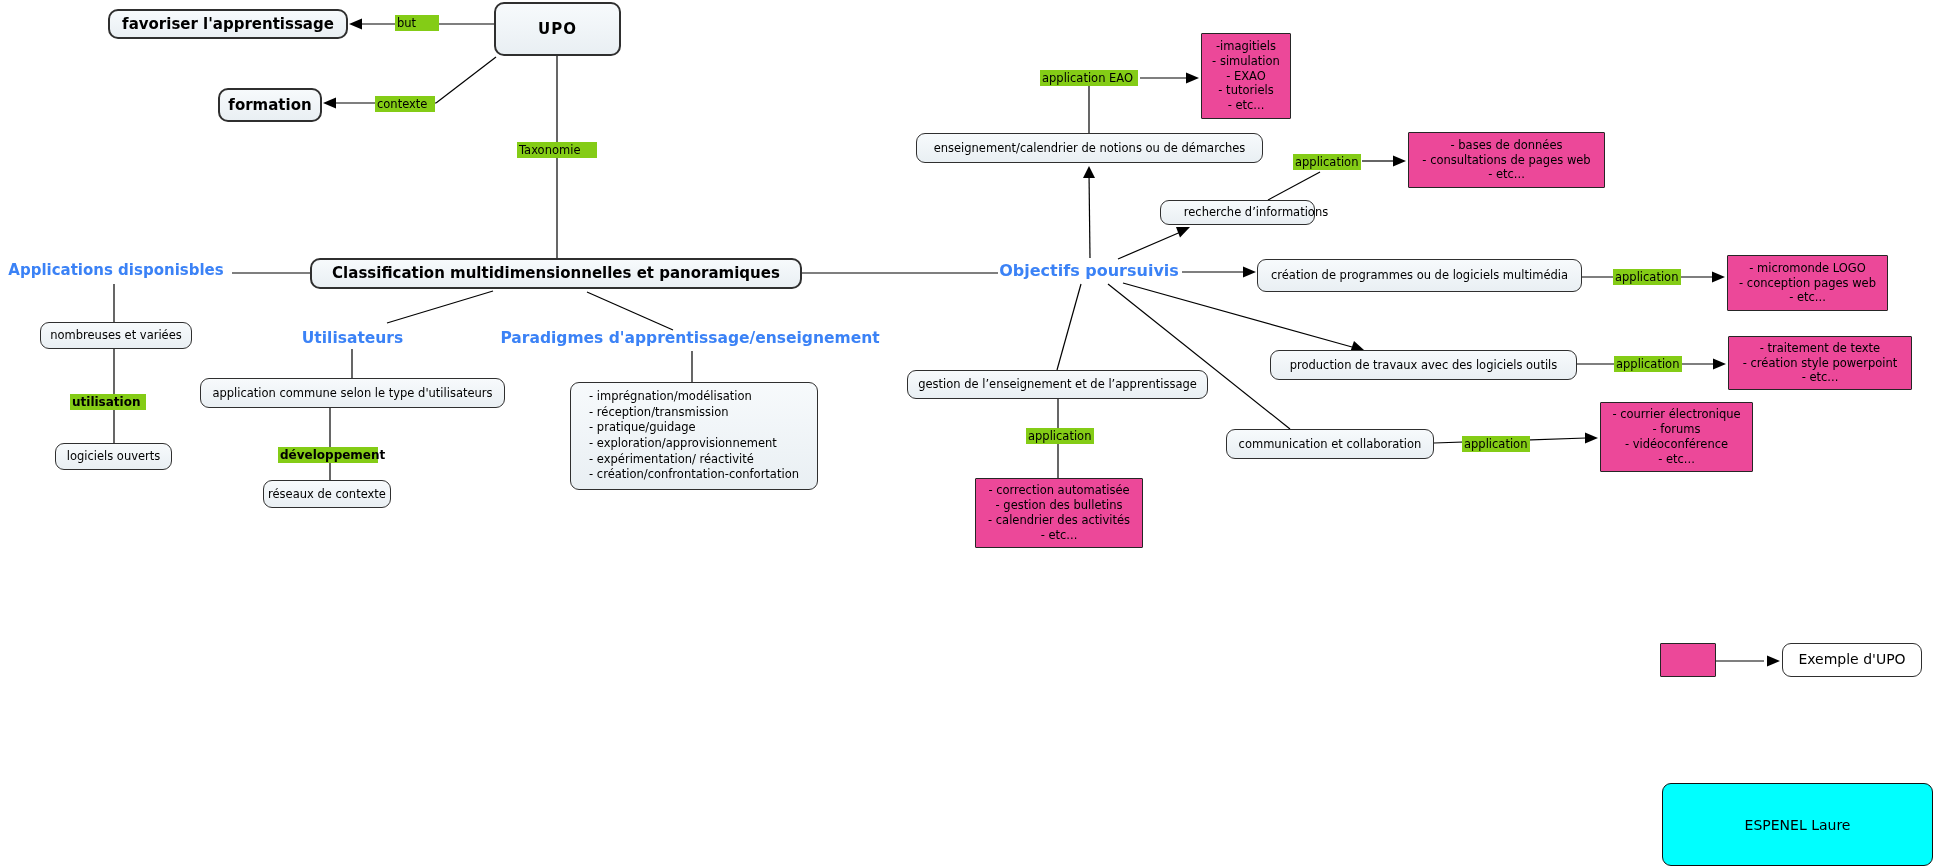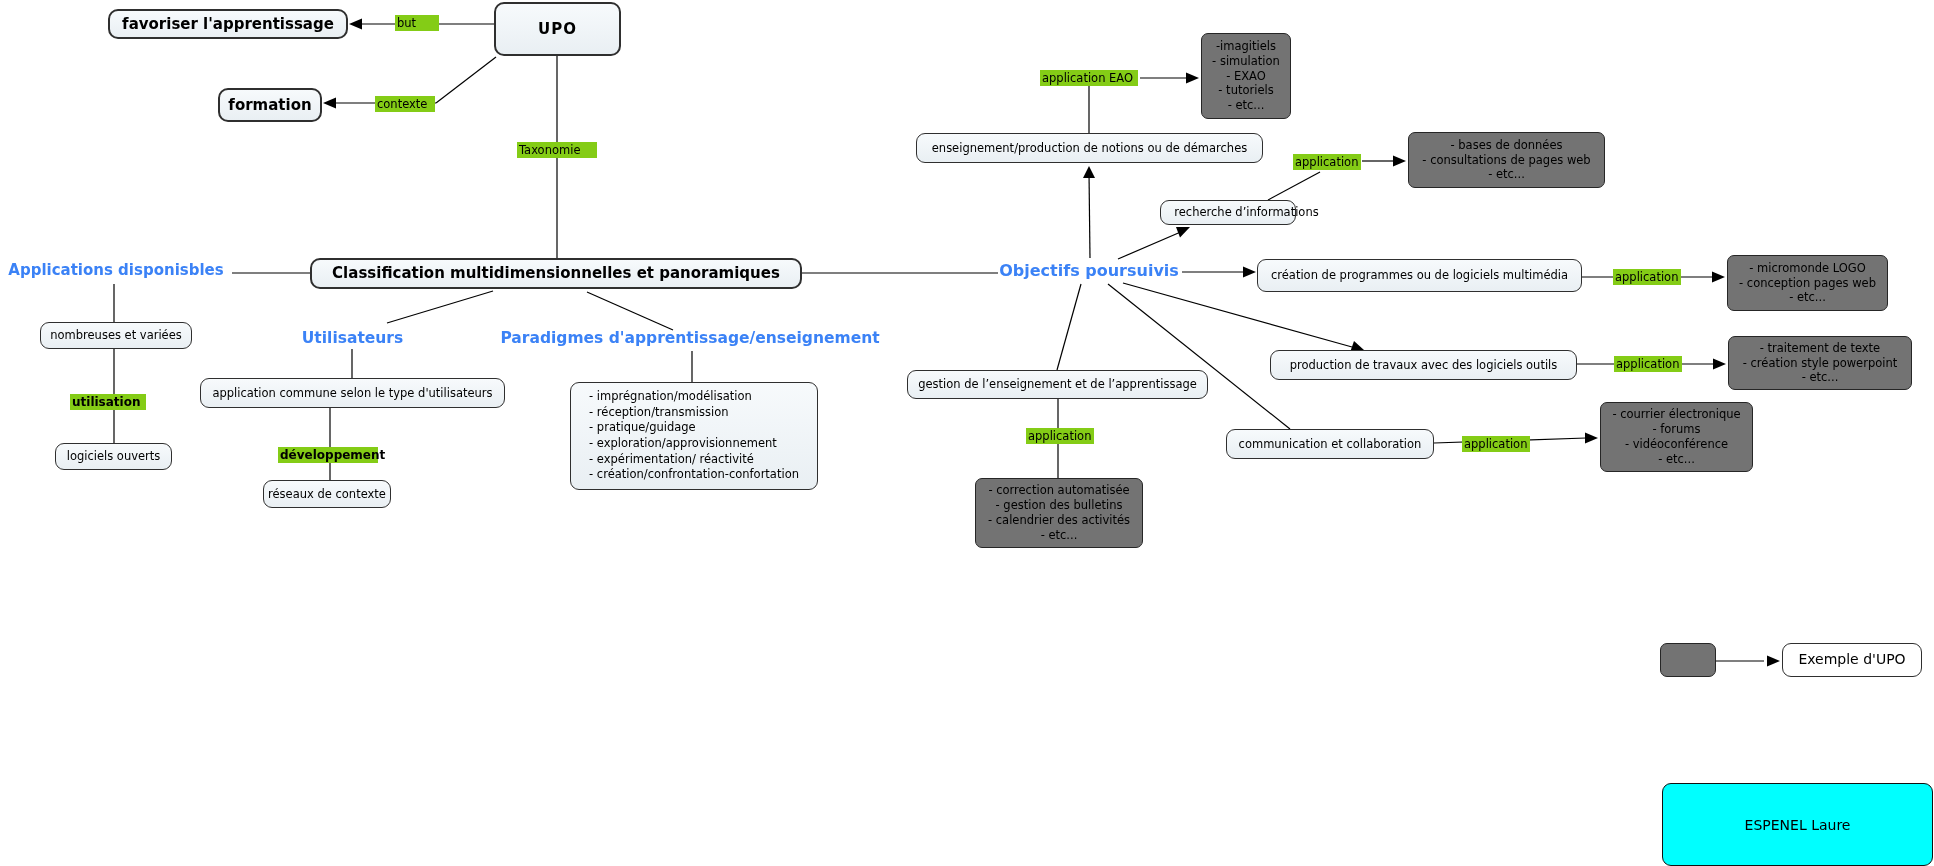--- a/index.html
+++ b/index.html
@@ -13,21 +13,21 @@
     display:flex;align-items:center;justify-content:center;text-align:left;
     background:linear-gradient(180deg,#f7fafc 0%,#e9eff3 100%);
     border:1.4px solid #2f2f2f;border-radius:9px;
     font-size:11.5px;line-height:1.25;white-space:nowrap;
   }
   .node.major{border-width:2px;font-weight:bold;font-size:15px;border-radius:10px;}
   .node.multi{white-space:pre-line;font-size:11.5px;line-height:1.35;}
   .purple{
     position:absolute;z-index:2;box-sizing:border-box;
     display:flex;align-items:center;justify-content:center;text-align:center;
-    background:#737373;border:1.4px solid #262626;border-radius:7px;
+    background:#ec4899;border:1.4px solid #262626;border-radius:1px;
     font-size:11.5px;line-height:1.3;white-space:pre-line;
   }
   .header{
     position:absolute;z-index:2;box-sizing:border-box;text-align:center;
     color:#3b82f6;font-weight:bold;font-size:15.5px;white-space:nowrap;
   }
   .linklabel{
     position:absolute;z-index:2;box-sizing:border-box;
     background:#84cc16;font-size:11.5px;white-space:nowrap;padding:1px 2px;
   }
@@ -122,22 +122,22 @@
   <div class="node" style="left:55px;top:443px;width:117px;height:27px;">logiciels ouverts</div>
   <div class="node" style="left:200px;top:378px;width:305px;height:30px;">application commune selon le type d'utilisateurs</div>
   <div class="node" style="left:263px;top:480px;width:128px;height:28px;">réseaux de contexte</div>
   <div class="node multi" style="left:570px;top:382px;width:248px;height:108px;">- imprégnation/modélisation
 - réception/transmission
 - pratique/guidage
 - exploration/approvisionnement
 - expérimentation/ réactivité
 - création/confrontation-confortation</div>
 
-  <div class="node" style="left:916px;top:133px;width:347px;height:30px;">enseignement/production de notions ou de démarches</div>
-  <div class="node" style="left:1160px;top:200px;width:136px;height:25px;padding-left:37px;">recherche d’informations</div>
+  <div class="node" style="left:916px;top:133px;width:347px;height:30px;">enseignement/calendrier de notions ou de démarches</div>
+  <div class="node" style="left:1160px;top:200px;width:155px;height:25px;padding-left:37px;">recherche d’informations</div>
   <div class="node" style="left:1257px;top:259px;width:325px;height:33px;">création de programmes ou de logiciels multimédia</div>
   <div class="node" style="left:1270px;top:350px;width:307px;height:30px;">production de travaux avec des logiciels outils</div>
   <div class="node" style="left:1226px;top:429px;width:208px;height:30px;">communication et collaboration</div>
   <div class="node" style="left:907px;top:370px;width:301px;height:29px;">gestion de l’enseignement et de l’apprentissage</div>
 
   <div class="purple" style="left:1201px;top:33px;width:90px;height:86px;">-imagitiels
 - simulation
 - EXAO
 - tutoriels
 - etc...</div>

